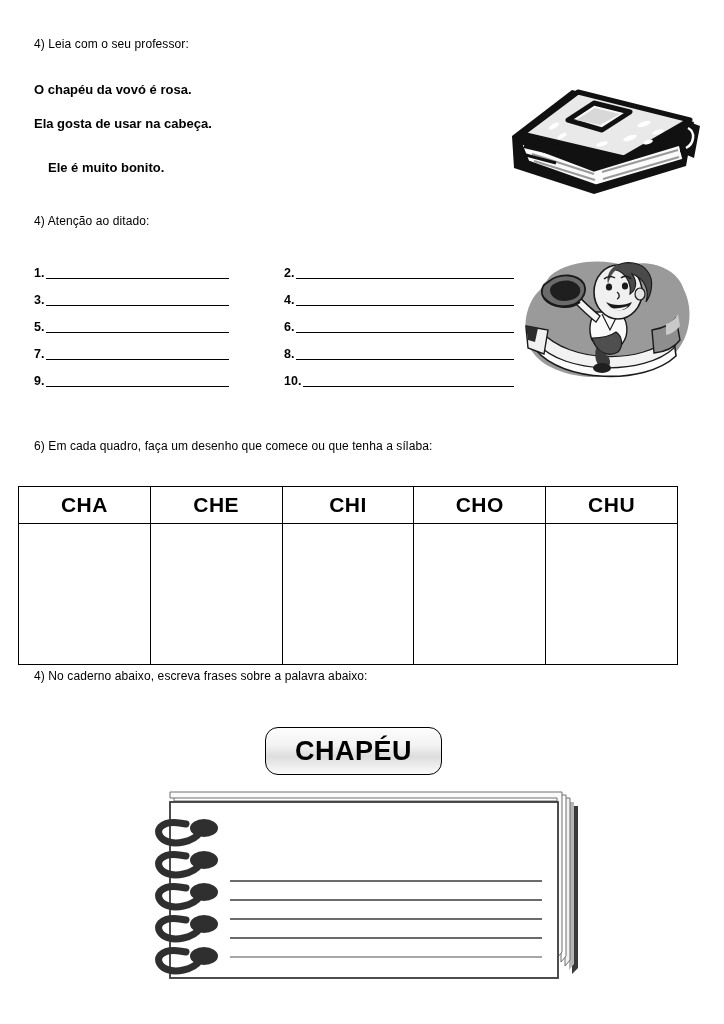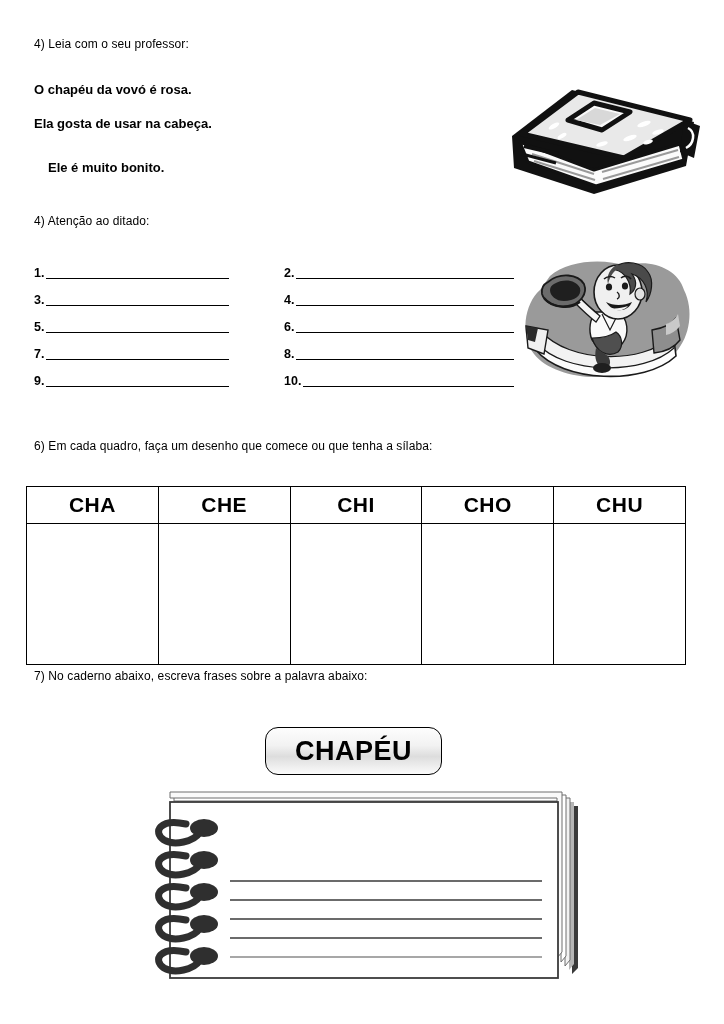--- a/index.html
+++ b/index.html
@@ -100,21 +100,21 @@
     top: 256px;
     width: 176px;
     height: 132px;
   }
 
   
   #sec6-heading { left: 34px; top: 440px; }
 
   #syllable-table {
     position: absolute;
-    left: 26px;
+    left: 18px;
     top: 486px;
     width: 660px;
     border-collapse: collapse;
     table-layout: fixed;
   }
   #syllable-table th,
   #syllable-table td {
     border: 1.6px solid #000;
     padding: 0;
     margin: 0;
@@ -327,21 +327,21 @@
       <tr>
         <td></td>
         <td></td>
         <td></td>
         <td></td>
         <td></td>
       </tr>
     </tbody>
   </table>
 
-  <div class="q-heading" id="sec7-heading">7) No caderno abaixo, escreva frases sobre a palavra abaixo:</div>
+  <div class="q-heading" id="sec7-heading">4) No caderno abaixo, escreva frases sobre a palavra abaixo:</div>
 
   <div id="word-chip">CHAPÉU</div>
 
   <div id="notebook">
     <svg viewBox="0 0 450 200" width="450" height="200" aria-hidden="true">
 
       <g>
         <path d="M46 18 L438 18 L438 180 L432 186 L432 24 L46 24 Z" fill="#3a3a3a"></path>
         <path d="M42 14 L434 14 L434 176 L429 182 L429 20 L42 20 Z" fill="#b5b5b5"></path>
         <path d="M38 10 L430 10 L430 172 L425 178 L425 16 L38 16 Z" fill="#f2f2f2" stroke="#6e6e6e" stroke-width="1"></path>

